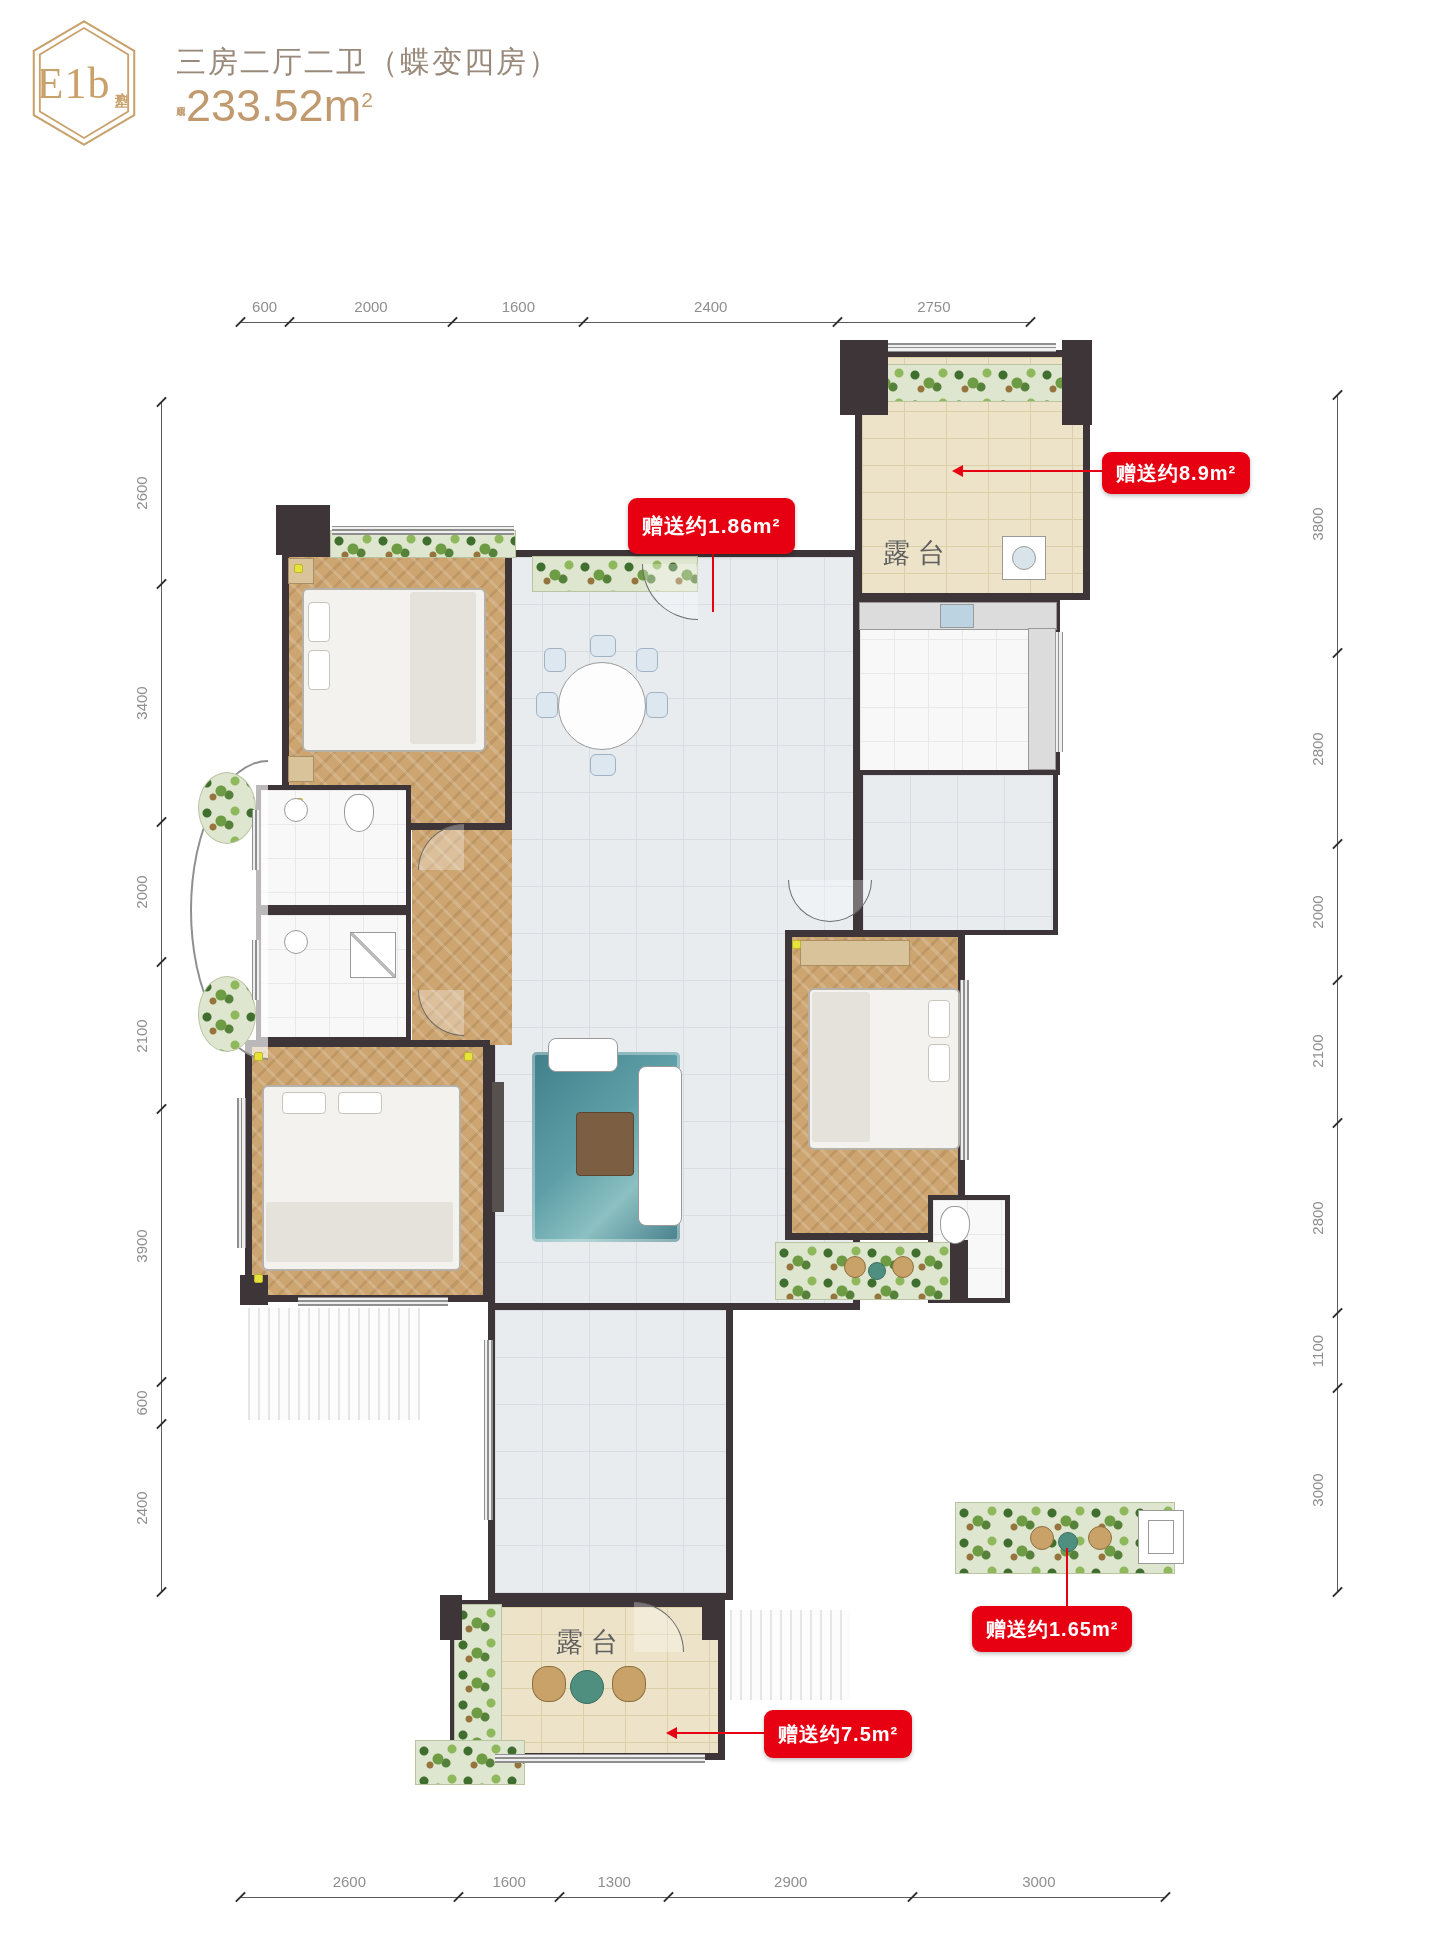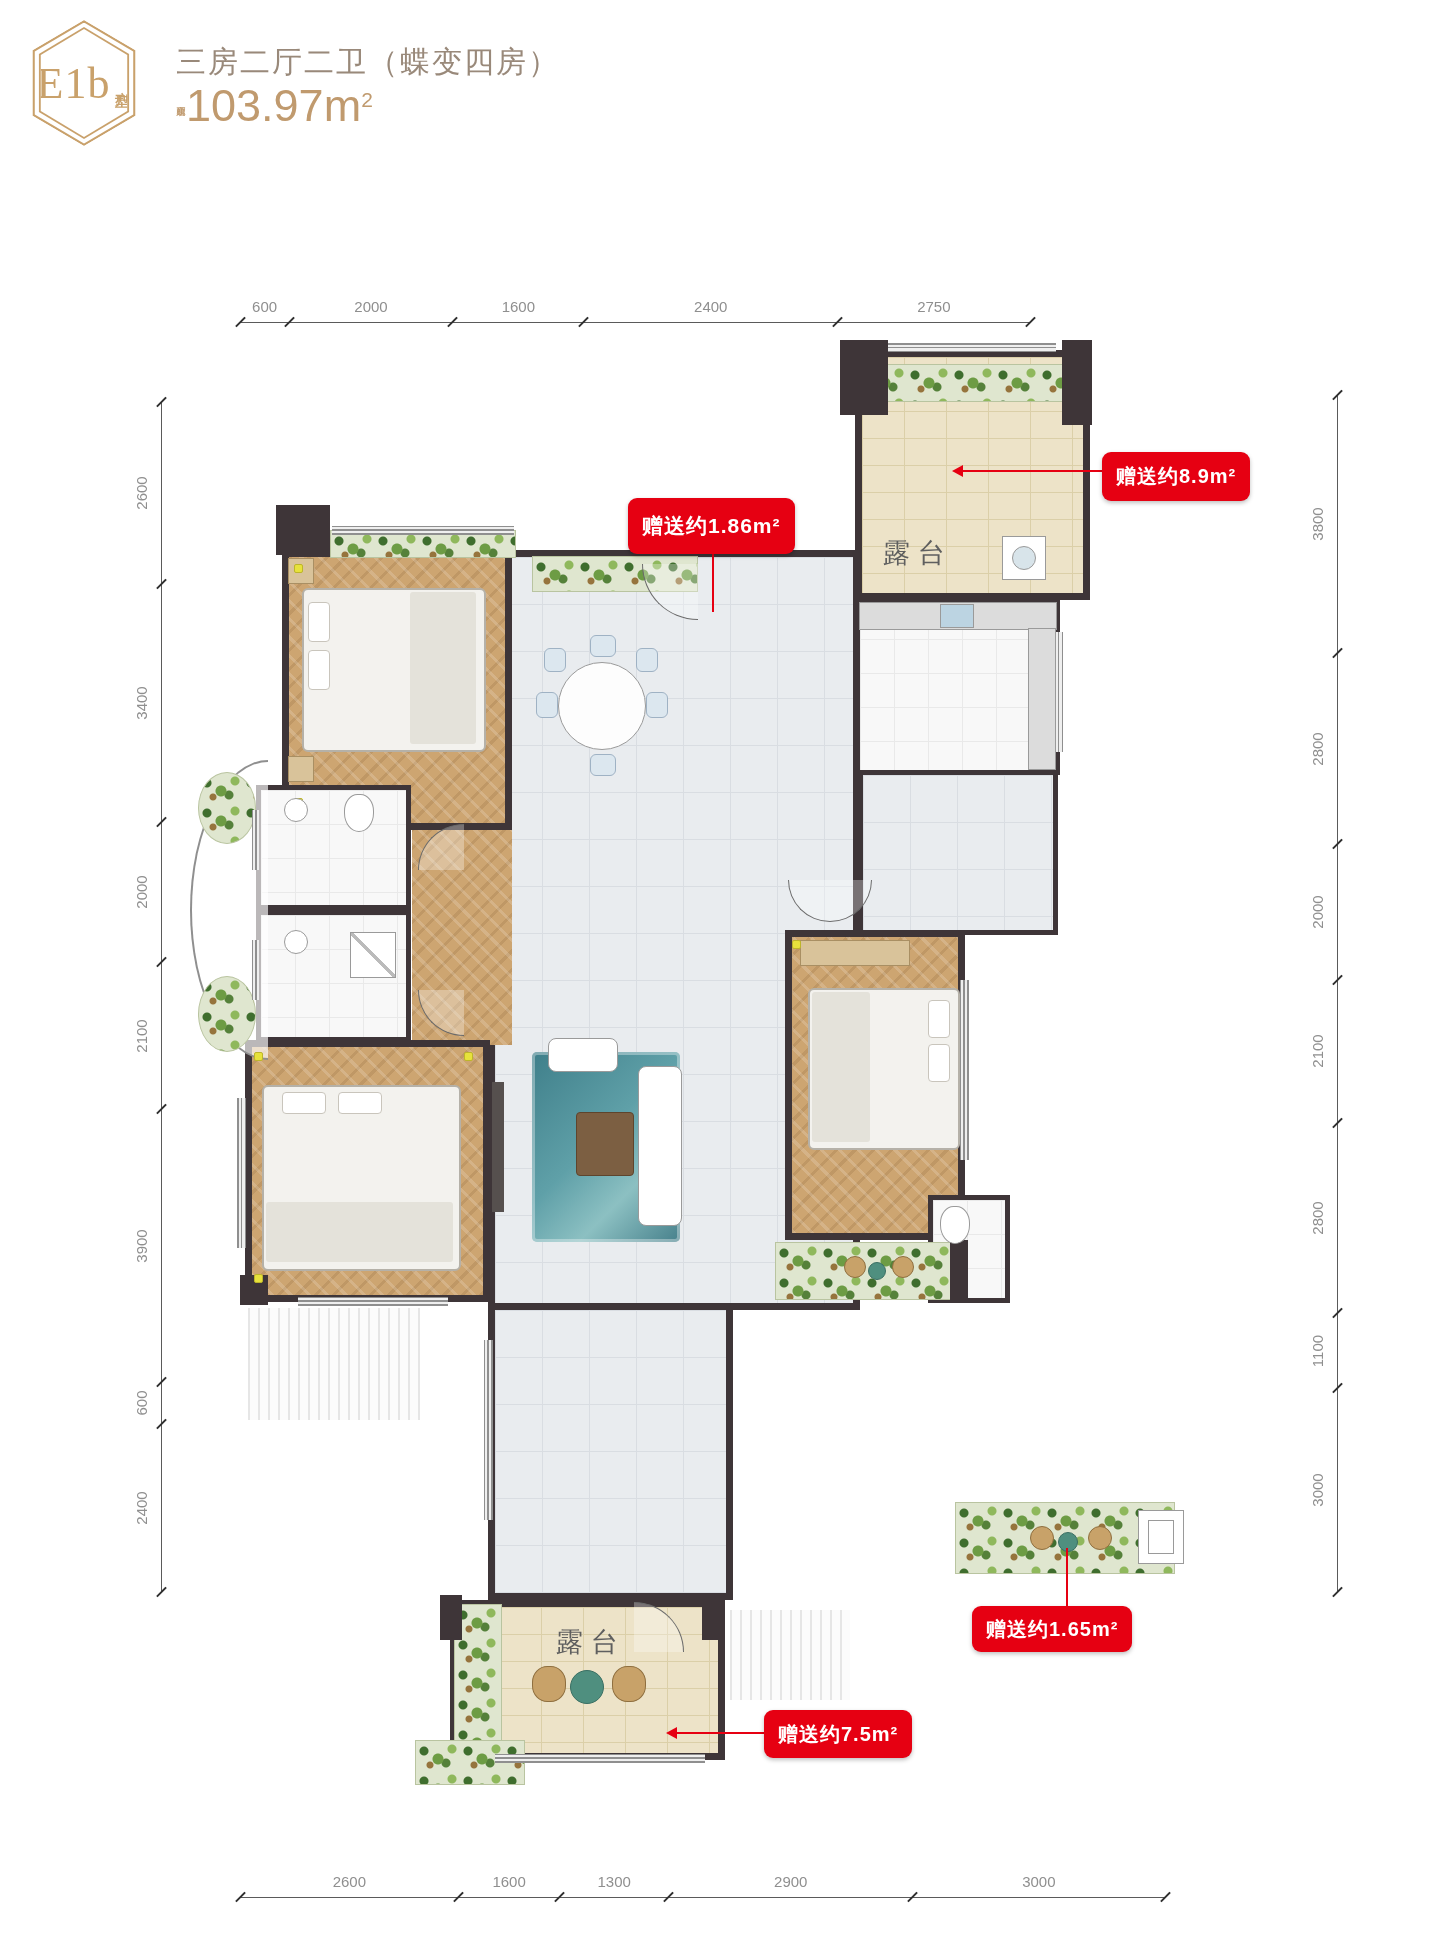--- a/index.html
+++ b/index.html
@@ -80,21 +80,21 @@
   <div class="hex-l2"></div>
   <div class="hex-l3"></div>
   <div class="hex-l4">
     <span class="badge-code">E1b</span>
     <span class="badge-suffix">户型</span>
   </div>
 </div>
 <div id="title">三房二厅二卫（蝶变四房）</div>
 <div id="area-row">
   <span class="area-prefix">建筑面积</span>
-  <span class="area-value">103.97m</span>
+  <span class="area-value">233.52m</span>
   <span class="area-sup">2</span>
 </div>
 
 <div class="dim-line h" style="left:240px;top:322px;width:790px;">
     <div class="dim-seg" style="flex-grow: 600;">
       <span class="dim-tick"></span>
       <span class="dim-label">600</span>
     </div>
     <div class="dim-seg" style="flex-grow: 2000;">
       <span class="dim-tick"></span>
@@ -324,20 +324,20 @@
 
   <div class="room-label" style="left:643px;top:195px;">露台</div>
   <div class="room-label" style="left:316px;top:1284px;">露台</div>
 </div>
 
 <div class="leader" style="left:712px;top:554px;width:2px;height:58px;"></div>
 <div class="callout" style="left:628px;top:498px;height:56px;font-size:21px;">赠送约1.86m²</div>
 
 <div class="arrow-left" style="left:952px;top:465px;"></div>
 <div class="leader" style="left:962px;top:470px;width:142px;height:2px;"></div>
-<div class="callout" style="left:1102px;top:452px;height:49px;">赠送约8.9m²</div>
+<div class="callout" style="left:1102px;top:452px;height:42px;">赠送约8.9m²</div>
 
 <div class="leader" style="left:1066px;top:1548px;width:2px;height:58px;"></div>
 <div class="callout" style="left:972px;top:1606px;height:46px;">赠送约1.65m²</div>
 
 <div class="arrow-left" style="left:666px;top:1727px;"></div>
 <div class="leader" style="left:676px;top:1732px;width:88px;height:2px;"></div>
 <div class="callout" style="left:764px;top:1710px;height:48px;">赠送约7.5m²</div>
 
 </body></html>

